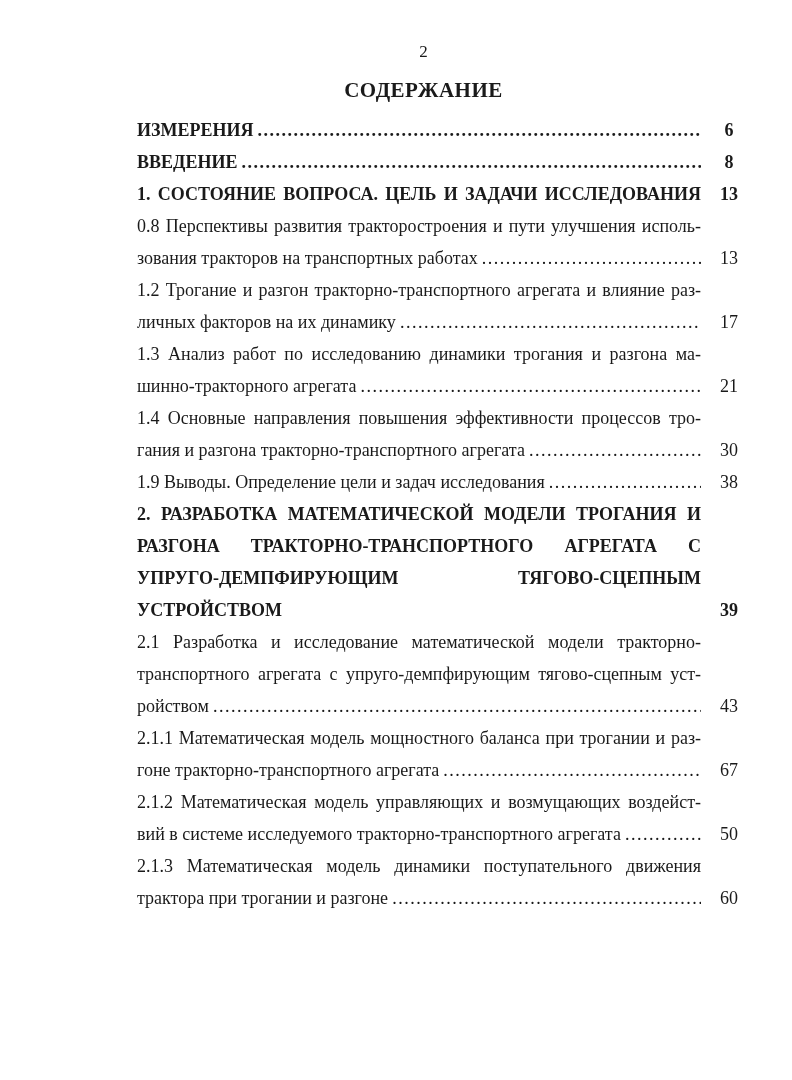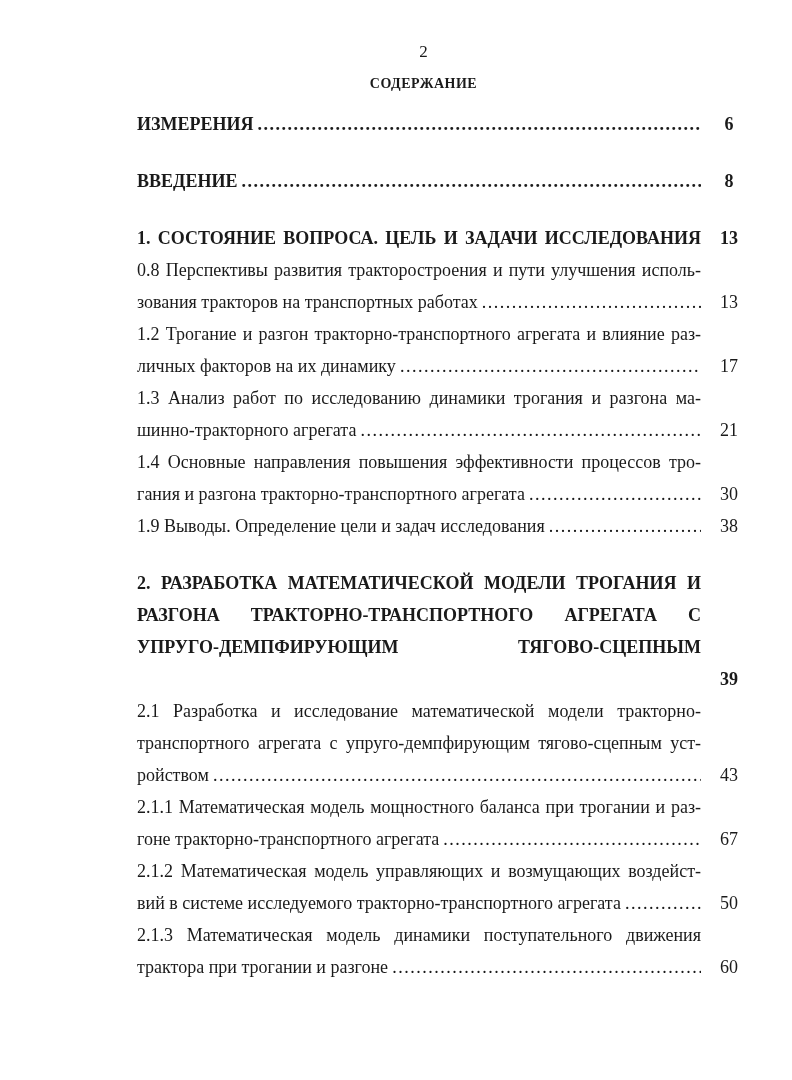--- a/index.html
+++ b/index.html
@@ -23,33 +23,33 @@
     width: 620px;
   }
   .pnum-top {
     width: 573px;
     text-align: center;
     line-height: 20px;
     font-size: 17px;
   }
   .doc-title {
     width: 573px;
-    margin: 10px 0 12px 0;
+    margin: 16px 0 12px 0;
     text-align: center;
-    font-size: 14px;
+    font-size: 21px;
     font-weight: bold;
     line-height: 24px;
     letter-spacing: 0.5px;
   }
   .toc {
     width: 620px;
   }
   .entry { margin: 0; }
   .entry.b { font-weight: bold; }
-  .entry.gap { margin-top: 25px; }
+  .entry.gap { }
   .line {
     display: flex;
     align-items: baseline;
     line-height: 32px;
     height: 32px;
   }
   .t {
     flex: 0 0 auto;
     white-space: nowrap;
     text-align: right;
@@ -172,20 +172,21 @@
             <span class="t just">РАЗГОНА ТРАКТОРНО-ТРАНСПОРТНОГО АГРЕГАТА С</span>
             <span class="dots collapsed"></span>
             <span class="pg"></span>
           </div>
           <div class="line">
             <span class="t just">УПРУГО-ДЕМПФИРУЮЩИМ ТЯГОВО-СЦЕПНЫМ</span>
             <span class="dots collapsed"></span>
             <span class="pg"></span>
           </div>
           <div class="line">
+            <span class="t">УСТРОЙСТВОМ</span>
             <span class="dots"></span>
             <span class="pg">39</span>
           </div>
         </div>
         <div class="entry">
           <div class="line">
             <span class="t just">2.1 Разработка и исследование математической модели тракторно-</span>
             <span class="dots collapsed"></span>
             <span class="pg"></span>
           </div>

